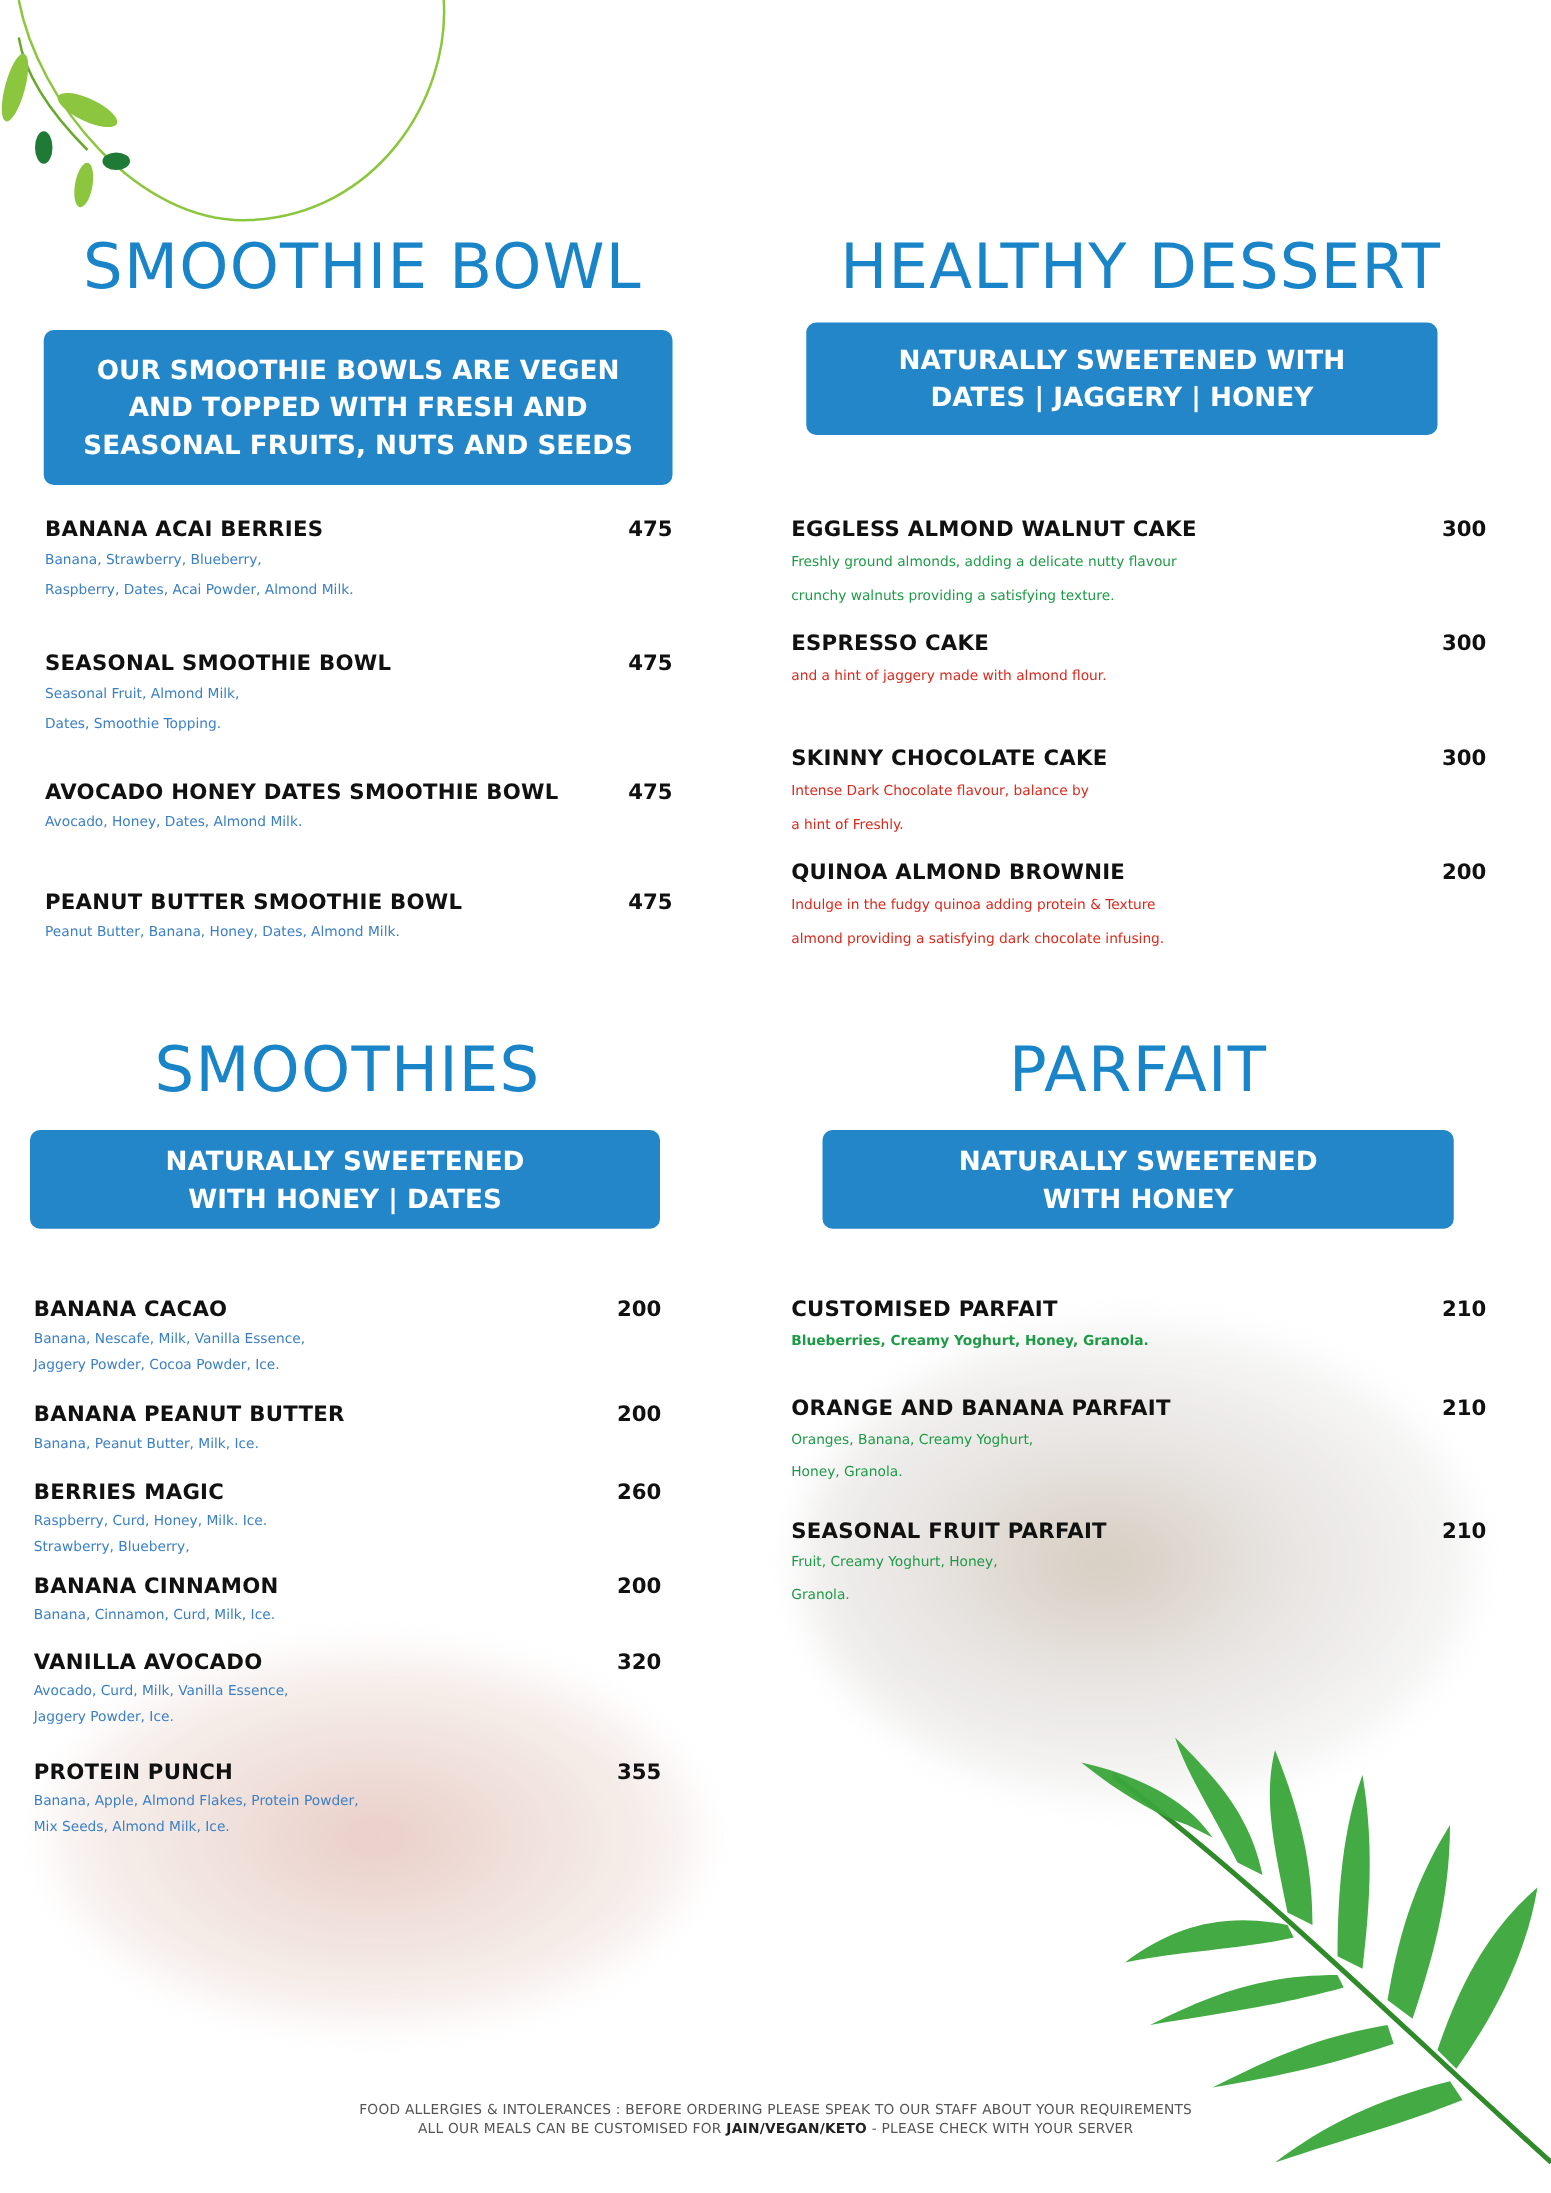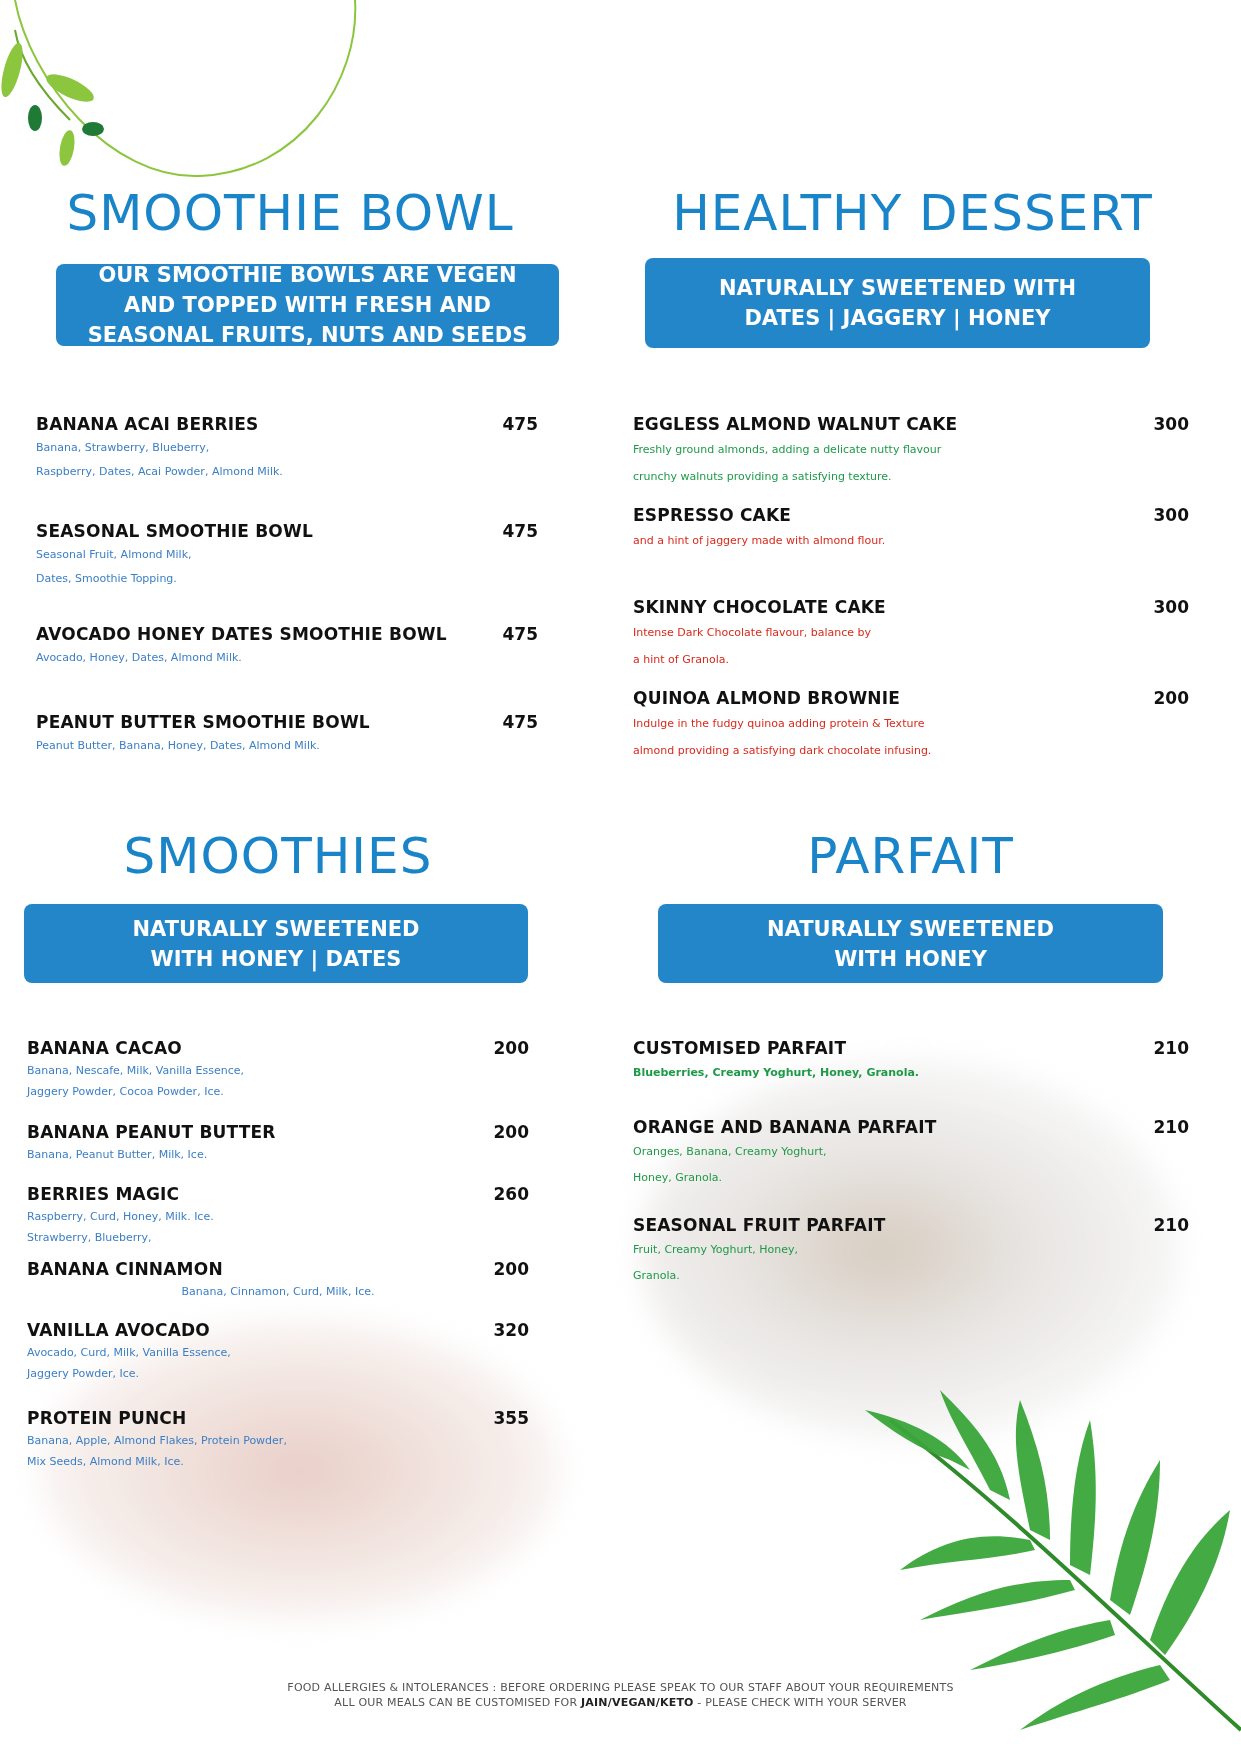--- a/index.html
+++ b/index.html
@@ -45,21 +45,21 @@
     <path d="M250 210 C 260 150, 275 110, 300 70 C 300 130, 285 180, 270 225 Z"></path>
     <path d="M290 250 C 310 190, 335 150, 370 120 C 360 180, 330 230, 305 265 Z"></path>
     <path d="M170 150 C 120 140, 80 150, 40 180 C 90 170, 130 170, 175 160 Z"></path>
     <path d="M210 190 C 150 190, 110 205, 60 230 C 120 220, 160 215, 215 200 Z"></path>
     <path d="M250 230 C 190 240, 150 260, 110 280 C 170 270, 210 260, 255 245 Z"></path>
     <path d="M300 275 C 240 290, 200 310, 160 340 C 220 320, 260 310, 310 290 Z"></path>
   </g>
 </svg>
 
 <div class="section-title" style="left:40px; width:500px; top:184px;">SMOOTHIE BOWL</div>
-<div class="banner" style="left:35px; top:264px; width:503px; height:82px;margin-left:21px;">
+<div class="banner" style="left:35px; top:264px; width:503px; height:124px;">
   <div>OUR SMOOTHIE BOWLS ARE VEGEN</div>
   <div>AND TOPPED WITH FRESH AND</div>
   <div>SEASONAL FRUITS, NUTS AND SEEDS</div>
 </div>
 
 <div class="item" style="left:36px; top:414px; width:502px;">
   <div class="item-row">
       <span class="item-name">BANANA ACAI BERRIES</span>
       <span class="item-price">475</span>
     </div>
@@ -122,21 +122,21 @@
       <div>and a hint of jaggery made with almond flour.</div>
     </div>
 </div>
 <div class="item" style="left:633px; top:597px; width:556px;">
   <div class="item-row">
       <span class="item-name">SKINNY CHOCOLATE CAKE</span>
       <span class="item-price">300</span>
     </div>
   <div class="item-desc red" style="line-height:27px;">
       <div>Intense Dark Chocolate flavour, balance by</div>
-      <div>a hint of Granola.</div>
+      <div>a hint of Freshly.</div>
     </div>
 </div>
 <div class="item" style="left:633px; top:688px; width:556px;">
   <div class="item-row">
       <span class="item-name">QUINOA ALMOND BROWNIE</span>
       <span class="item-price">200</span>
     </div>
   <div class="item-desc red" style="line-height:27px;">
       <div>Indulge in the fudgy quinoa adding protein &amp; Texture</div>
       <div>almond providing a satisfying dark chocolate infusing.</div>
@@ -176,21 +176,21 @@
   <div class="item-desc blue" style="line-height:21px;">
       <div>Raspberry, Curd, Honey, Milk. Ice.</div>
       <div>Strawberry, Blueberry,</div>
     </div>
 </div>
 <div class="item" style="left:27px; top:1259px; width:502px;">
   <div class="item-row">
       <span class="item-name">BANANA CINNAMON</span>
       <span class="item-price">200</span>
     </div>
-  <div class="item-desc blue" style="line-height:21px;text-align:center;">
+  <div class="item-desc blue" style="line-height:21px;">
       <div>Banana, Cinnamon, Curd, Milk, Ice.</div>
     </div>
 </div>
 <div class="item" style="left:27px; top:1320px; width:502px;">
   <div class="item-row">
       <span class="item-name">VANILLA AVOCADO</span>
       <span class="item-price">320</span>
     </div>
   <div class="item-desc blue" style="line-height:21px;">
       <div>Avocado, Curd, Milk, Vanilla Essence,</div>

